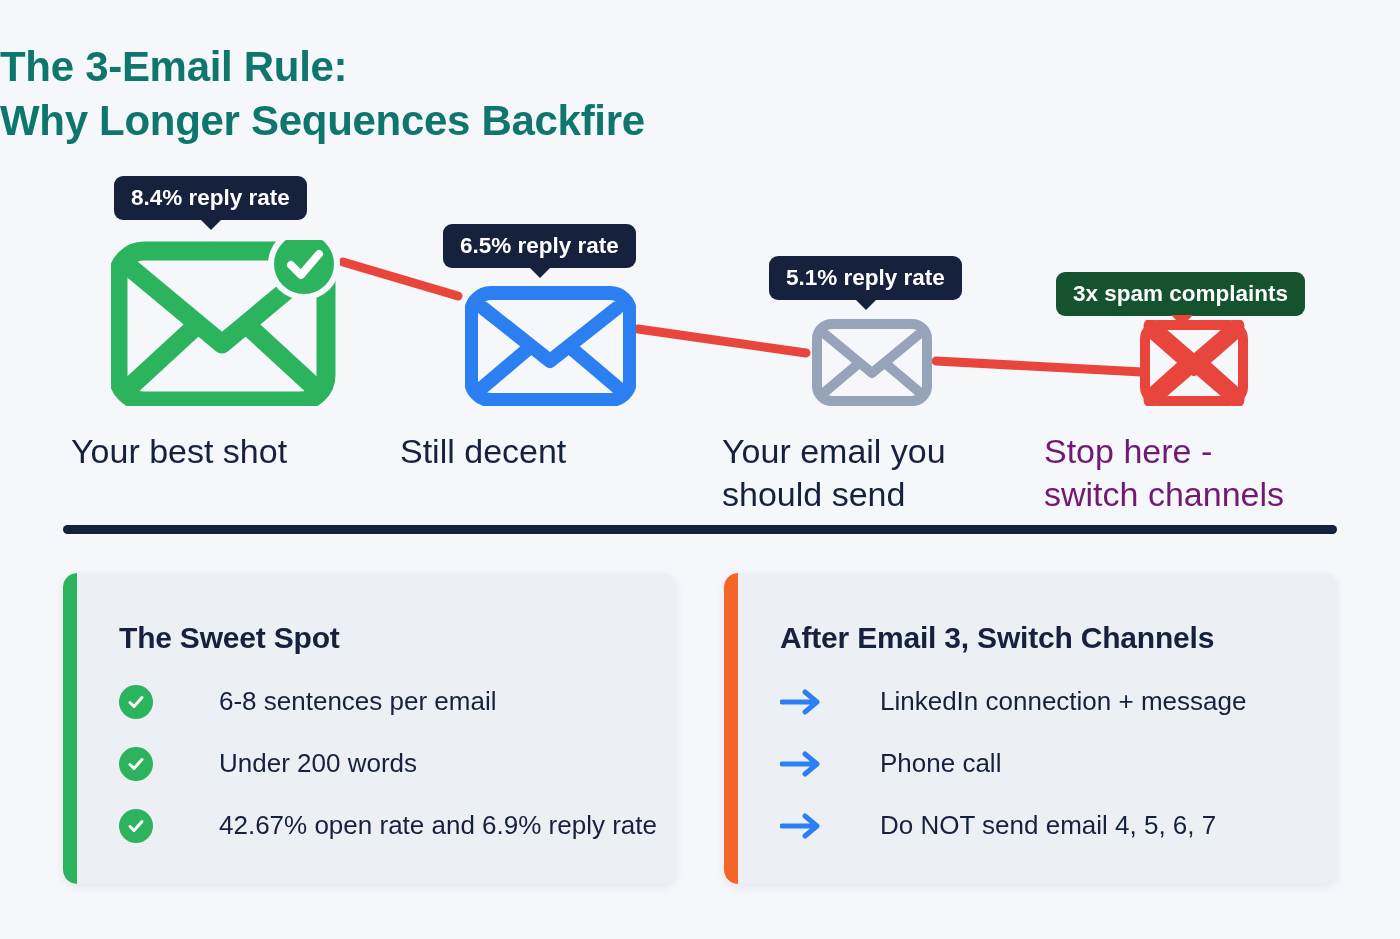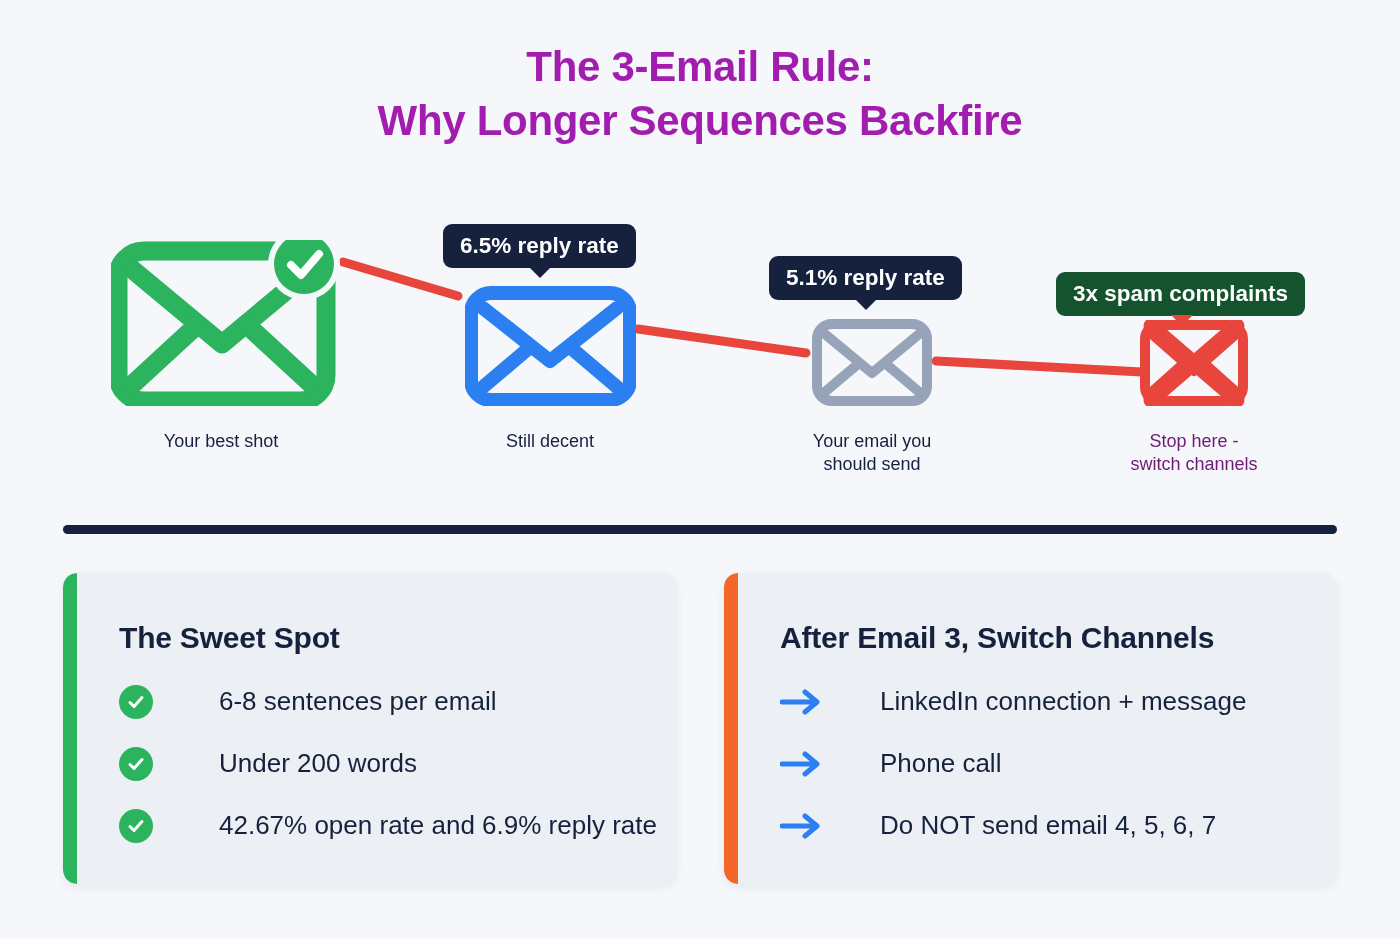--- a/index.html
+++ b/index.html
@@ -8,22 +8,22 @@
     background:#f5f7fa;
     font-family:"Liberation Sans", sans-serif;
     position:relative;
     overflow:hidden;
   }
   #stage { position:relative; width:1400px; height:939px; }
 
   
   .title {
     position:absolute; left:0; top:40px; width:1400px;
-    text-align:center;
-    color:#a21caf;
+    text-align:left;
+    color:#0f766e;
     font-weight:bold;
     font-size:42px;
     line-height:1.28;
     letter-spacing:-0.3px;
   }
   .title .l2 { display:block; }
 
   
   .trend { position:absolute; left:0; top:0; width:1400px; height:939px; pointer-events:none; }
 
@@ -51,23 +51,22 @@
     width:0; height:0;
     border-left:11px solid transparent;
     border-right:11px solid transparent;
     border-top:11px solid #16213e;
   }
   .badge.red .arrow { border-top-color:#e8453c; }
 
   
   .caption {
     position:absolute;
-    text-align:center;
     color:#16213e;
-    font-size:18px;
+    font-size:34px;
     line-height:1.26;
     white-space:nowrap;
   }
   .caption.danger { color:#701a75; }
 
   
   .divider {
     position:absolute;
     left:63px; top:525px;
     width:1274px; height:9px;
@@ -137,20 +136,24 @@
   <div class="node" style="left:111px; top:240px; width:229px; height:166px;">
     <svg width="229" height="166" viewBox="0 0 229 166">
       <rect x="7" y="11" width="208" height="150" rx="26" ry="26" fill="none" stroke="#2bb35e" stroke-width="19"></rect>
       <path d="M22 30 L111 104 L200 30" fill="none" stroke="#2bb35e" stroke-width="19" stroke-linecap="round" stroke-linejoin="round"></path>
       <path d="M22 144 L85 86" fill="none" stroke="#2bb35e" stroke-width="19" stroke-linecap="round"></path>
       <path d="M200 144 L137 86" fill="none" stroke="#2bb35e" stroke-width="19" stroke-linecap="round"></path>
       <circle cx="193" cy="24" r="36" fill="#f5f7fa"></circle>
       <circle cx="193" cy="24" r="30" fill="#2bb35e"></circle>
       <path d="M180 25 L190 35 L208 14" fill="none" stroke="#ffffff" stroke-width="8" stroke-linecap="round" stroke-linejoin="round"></path>
     </svg>
+  </div>
+  <div class="badge" style="left:114px; top:176px;">
+    <span>8.4% reply rate</span>
+    <span class="arrow"></span>
   </div>
   <div class="caption" style="left:71px; top:430px; width:300px;">
     <div>Your best shot</div>
   </div>
 
   <div class="node" style="left:465px; top:286px; width:171px; height:120px;">
     <svg width="171" height="120" viewBox="0 0 171 120">
       <rect x="6" y="7" width="159" height="107" rx="20" ry="20" fill="none" stroke="#2b7ff0" stroke-width="14"></rect>
       <path d="M18 22 L85 75 L152 22" fill="none" stroke="#2b7ff0" stroke-width="14" stroke-linecap="round" stroke-linejoin="round"></path>
       <path d="M18 101 L64 62" fill="none" stroke="#2b7ff0" stroke-width="14" stroke-linecap="round"></path>

